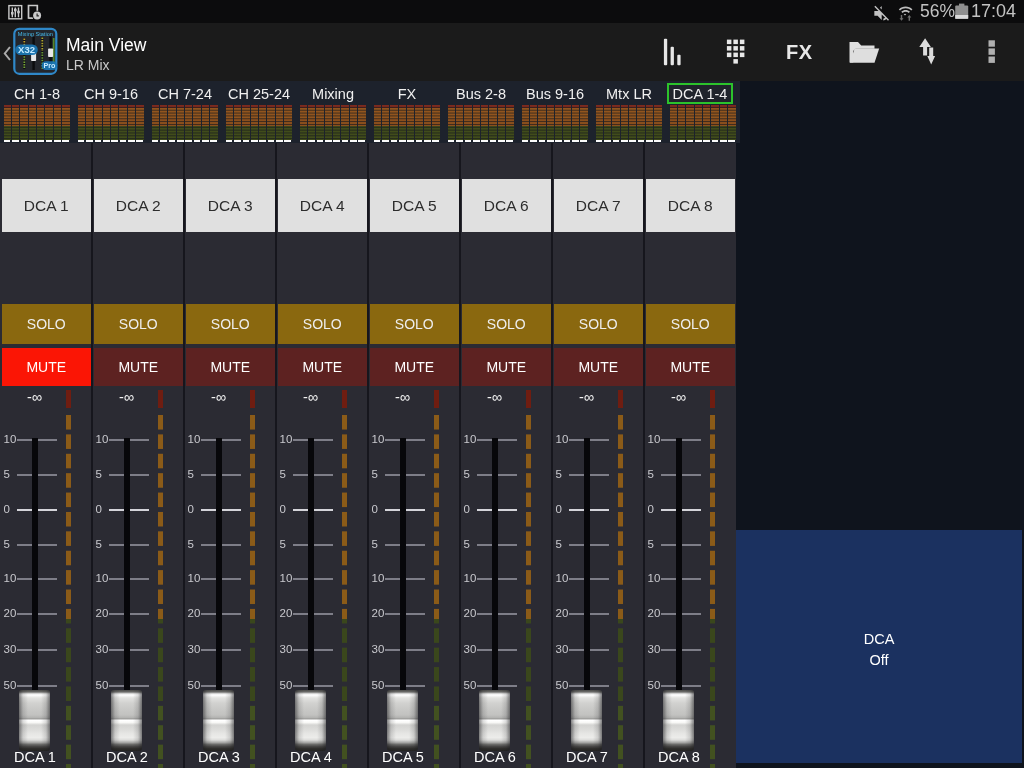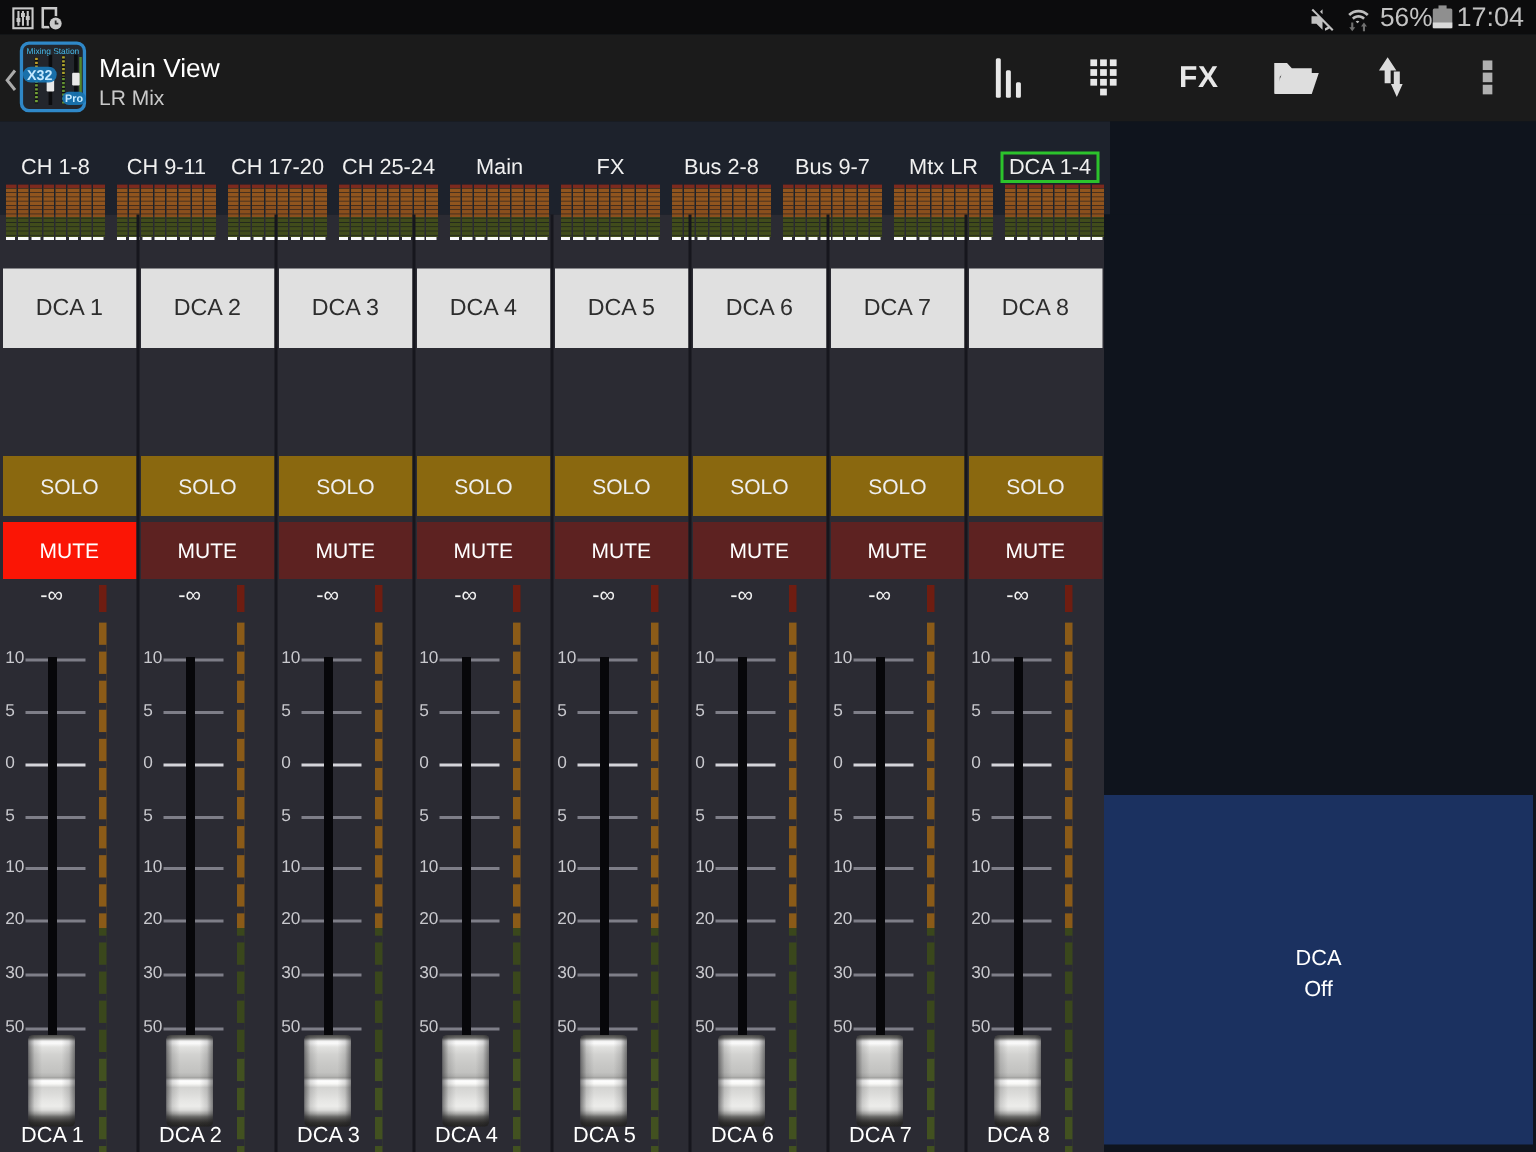--- a/index.html
+++ b/index.html
@@ -141,21 +141,21 @@
 </g>
 <g fill="#b0b0b0">
 <rect x="988.5" y="17.3" width="6.4" height="6.4"></rect>
 <rect x="988.5" y="25.4" width="6.4" height="6.4"></rect>
 <rect x="988.5" y="33.5" width="6.4" height="6.4"></rect>
 </g>
 </svg>
 <div class="abs" id="title">Main View</div>
 <div class="abs" id="subtitle">LR Mix</div>
 <div class="abs" id="fxbtn">FX</div>
-<div class="abs" style="left:0;top:99px;width:740px;height:48px">
+<div class="abs" style="left:0;top:81px;width:740px;height:48px">
     <div class="abs tablbl" style="left:0.0px">CH 1-8</div>
     <div class="abs tmb" style="left:3.5px">
       <div class="tbar" style="left:0.00px">
         <div class="tb"></div>
         <div class="td"></div>
       </div>
       <div class="tbar" style="left:8.38px">
         <div class="tb"></div>
         <div class="td"></div>
       </div>
@@ -177,21 +177,21 @@
       </div>
       <div class="tbar" style="left:50.25px">
         <div class="tb"></div>
         <div class="td"></div>
       </div>
       <div class="tbar" style="left:58.62px">
         <div class="tb"></div>
         <div class="td"></div>
       </div>
     </div>
-    <div class="abs tablbl" style="left:74.0px">CH 9-11</div>
+    <div class="abs tablbl" style="left:74.0px">CH 9-16</div>
     <div class="abs tmb" style="left:77.5px">
       <div class="tbar" style="left:0.00px">
         <div class="tb"></div>
         <div class="td"></div>
       </div>
       <div class="tbar" style="left:8.38px">
         <div class="tb"></div>
         <div class="td"></div>
       </div>
       <div class="tbar" style="left:16.75px">
@@ -212,21 +212,21 @@
       </div>
       <div class="tbar" style="left:50.25px">
         <div class="tb"></div>
         <div class="td"></div>
       </div>
       <div class="tbar" style="left:58.62px">
         <div class="tb"></div>
         <div class="td"></div>
       </div>
     </div>
-    <div class="abs tablbl" style="left:148.0px">CH 17-20</div>
+    <div class="abs tablbl" style="left:148.0px">CH 7-24</div>
     <div class="abs tmb" style="left:151.5px">
       <div class="tbar" style="left:0.00px">
         <div class="tb"></div>
         <div class="td"></div>
       </div>
       <div class="tbar" style="left:8.38px">
         <div class="tb"></div>
         <div class="td"></div>
       </div>
       <div class="tbar" style="left:16.75px">
@@ -282,21 +282,21 @@
       </div>
       <div class="tbar" style="left:50.25px">
         <div class="tb"></div>
         <div class="td"></div>
       </div>
       <div class="tbar" style="left:58.62px">
         <div class="tb"></div>
         <div class="td"></div>
       </div>
     </div>
-    <div class="abs tablbl" style="left:296.0px">Main</div>
+    <div class="abs tablbl" style="left:296.0px">Mixing</div>
     <div class="abs tmb" style="left:299.5px">
       <div class="tbar" style="left:0.00px">
         <div class="tb"></div>
         <div class="td"></div>
       </div>
       <div class="tbar" style="left:8.38px">
         <div class="tb"></div>
         <div class="td"></div>
       </div>
       <div class="tbar" style="left:16.75px">
@@ -387,21 +387,21 @@
       </div>
       <div class="tbar" style="left:50.25px">
         <div class="tb"></div>
         <div class="td"></div>
       </div>
       <div class="tbar" style="left:58.62px">
         <div class="tb"></div>
         <div class="td"></div>
       </div>
     </div>
-    <div class="abs tablbl" style="left:518.0px">Bus 9-7</div>
+    <div class="abs tablbl" style="left:518.0px">Bus 9-16</div>
     <div class="abs tmb" style="left:521.5px">
       <div class="tbar" style="left:0.00px">
         <div class="tb"></div>
         <div class="td"></div>
       </div>
       <div class="tbar" style="left:8.38px">
         <div class="tb"></div>
         <div class="td"></div>
       </div>
       <div class="tbar" style="left:16.75px">

